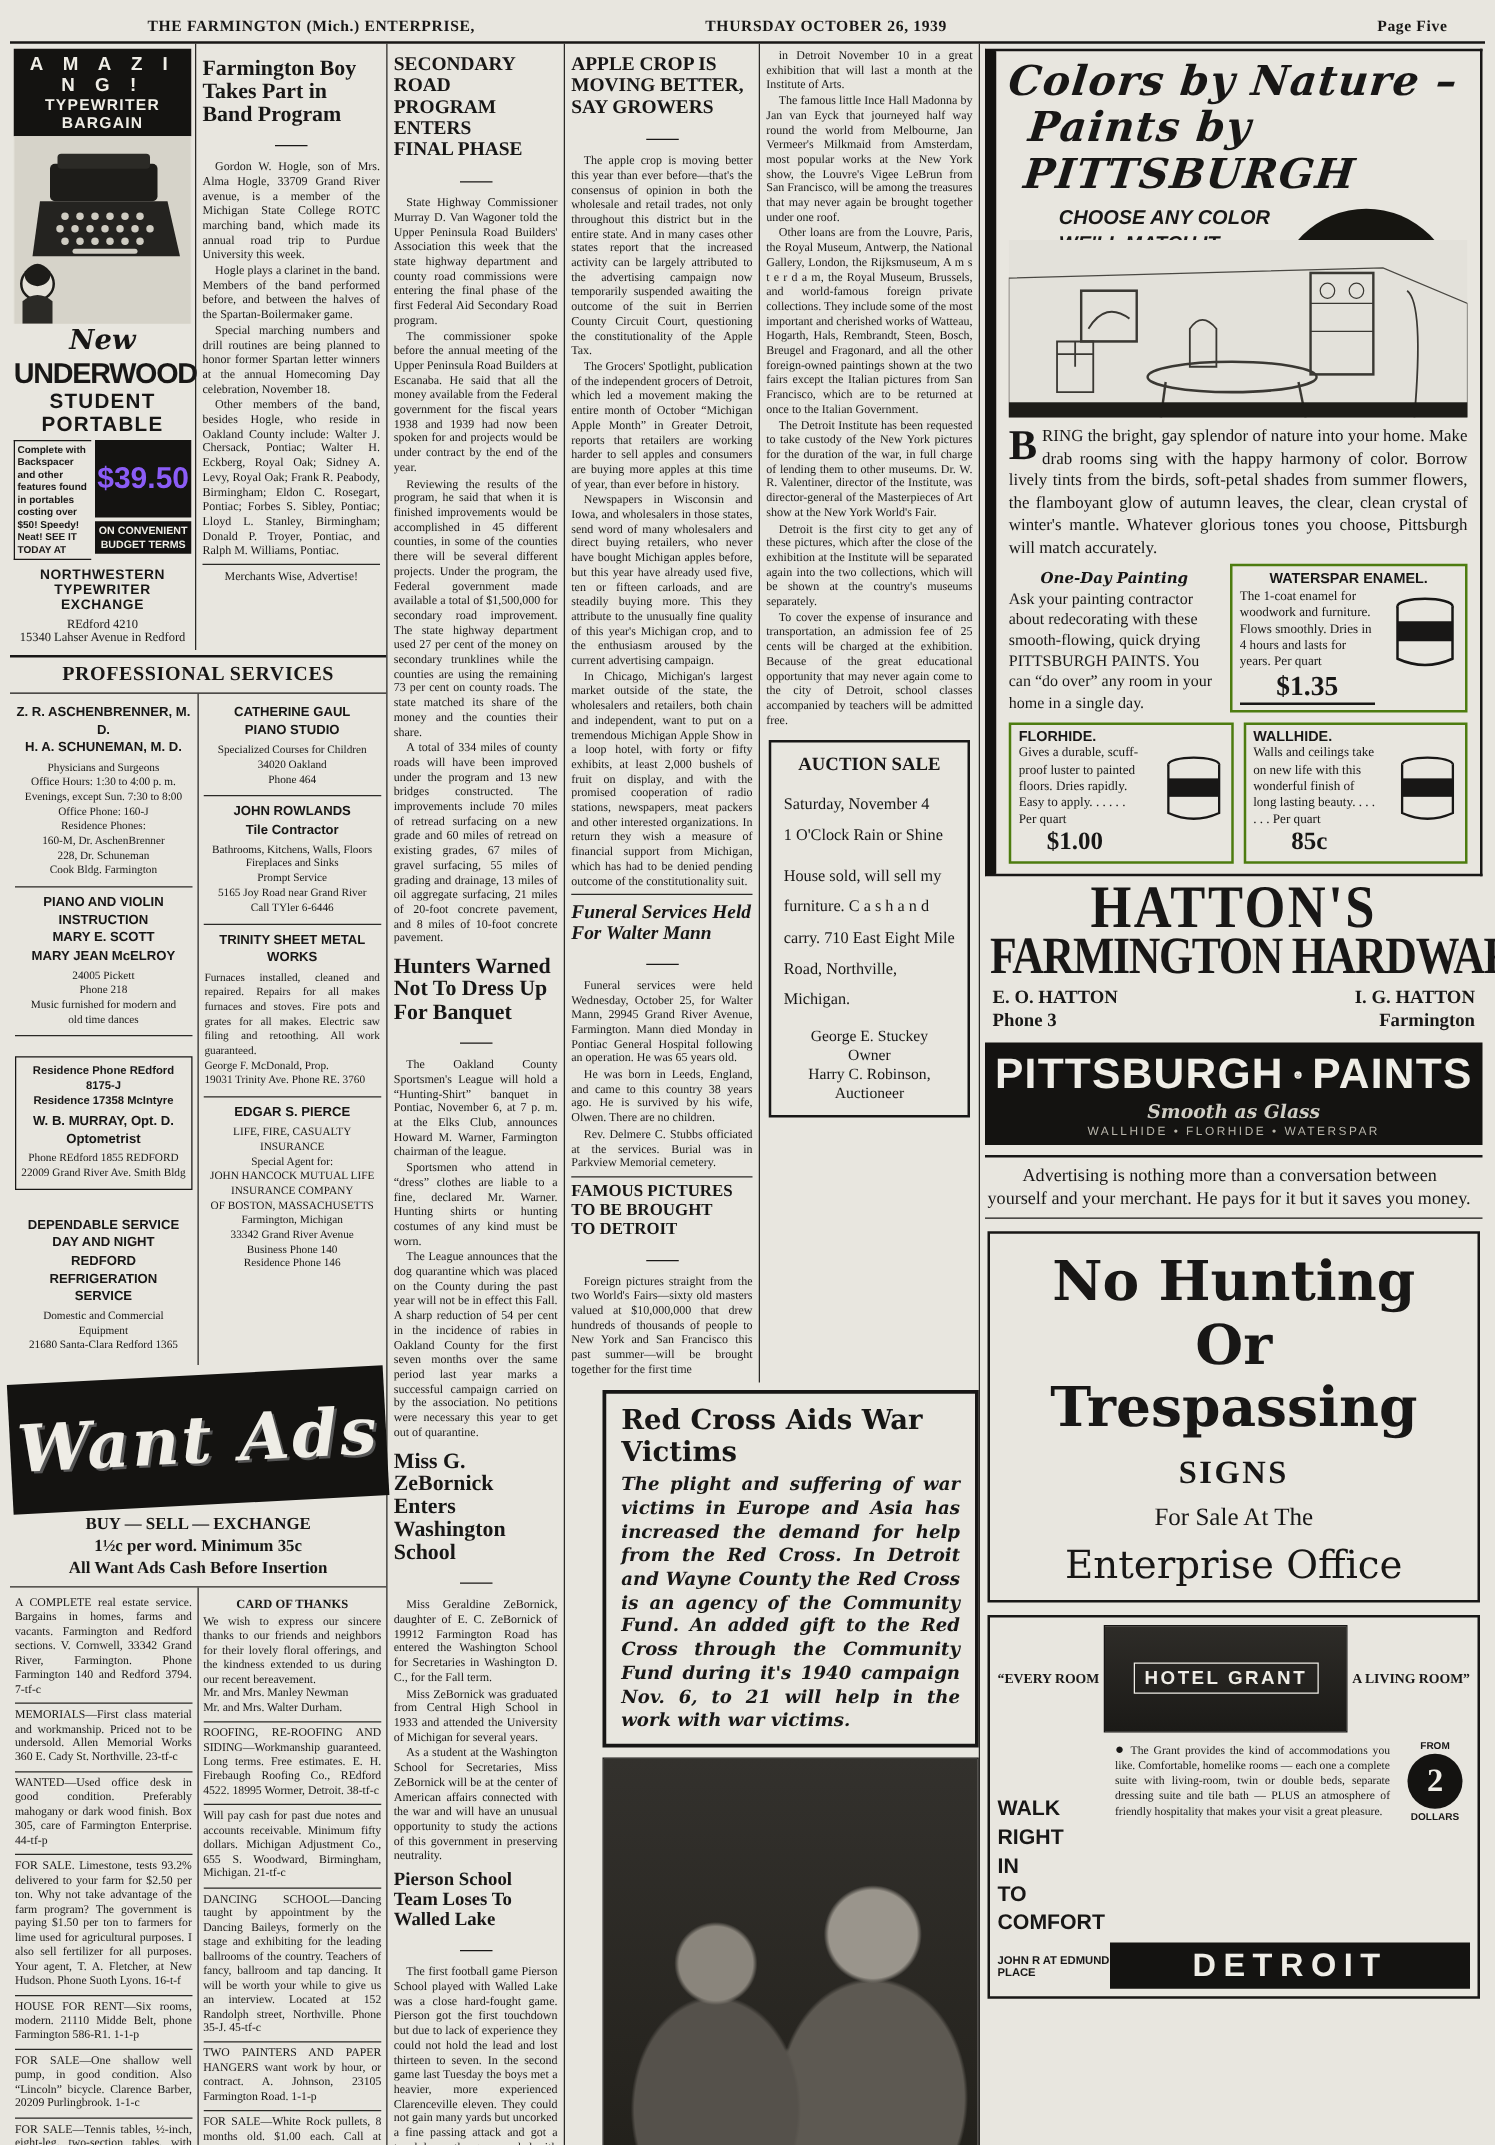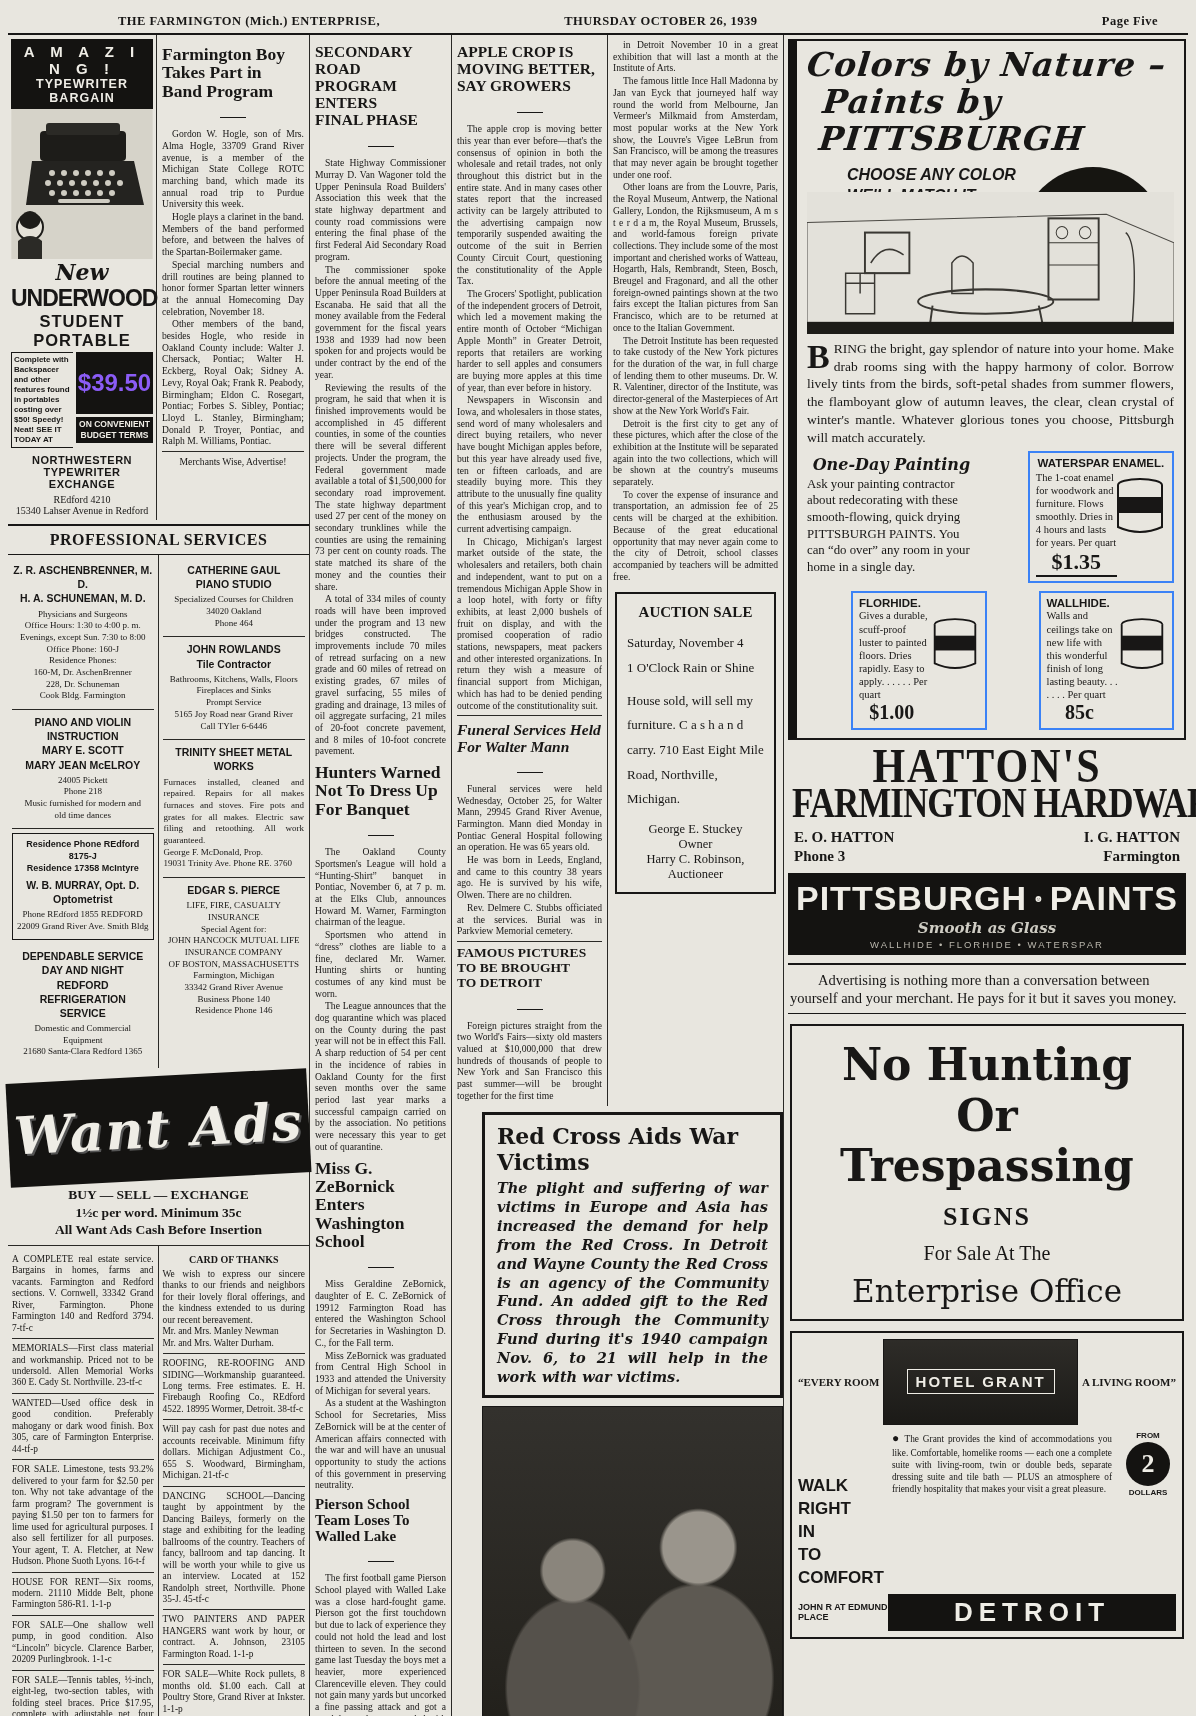--- a/index.html
+++ b/index.html
@@ -52,21 +52,21 @@
   .ps-head { text-align:center; font-weight:bold; font-size:16px; letter-spacing:.5px;
     border-top:2.5px solid #181716; border-bottom:1.6px solid #181716; padding:5px 0; margin:4px 0 0; }
   .ps-cols { display:flex; }
   .ps-col { width:50%; padding:3px 4px; }
   .ps-col:first-child { border-right:1.3px solid #2a2926; }
   .card { padding:5px 1px 7px; border-bottom:1.3px solid #2a2926; text-align:center; }
   .card:last-child { border-bottom:none; }
   .card .ttl { font-family:"Liberation Sans",sans-serif; font-weight:bold; font-size:10.5px; line-height:1.35; white-space:pre-line; }
   .card .bdy { font-size:9px; line-height:1.3; margin-top:3px; white-space:pre-line; }
   .card .pre { font-family:"Liberation Sans",sans-serif; font-weight:bold; font-size:9px; line-height:1.3; margin-bottom:3px; white-space:pre-line; }
-  .card.boxed { border:1.6px solid #181716; margin:4px 0; }
+  .card.boxed { border:1.6px solid #181716; margin:16px 0; }
   .card .just { text-align:justify; }
 
   
   .wa-banner { background:#141311; height:104px; margin:8px 0 6px; transform:rotate(-3deg);
     display:flex; align-items:center; justify-content:center; }
   .wa-banner span { color:#efede6; font-family:"DejaVu Serif",serif; font-style:italic; font-weight:bold;
     font-size:52px; text-shadow:2px 2px 0 #555; letter-spacing:2px; }
   .wa-terms { text-align:center; font-weight:bold; font-size:13.5px; line-height:1.3; white-space:pre-line; margin-bottom:6px; }
   .wa-cols { display:flex; border-top:1.3px solid #2a2926; }
   .wa-col { width:50%; padding:4px 4px; }
@@ -102,23 +102,23 @@
     font-size:33px; line-height:1.12; transform:skewX(-6deg); letter-spacing:1px; }
   .pitt .choose { font-family:"Liberation Sans",sans-serif; font-weight:bold; font-size:16px;
     margin:6px 0 2px 40px; line-height:1.35; white-space:pre-line; }
   .pitt-art { position:relative; height:170px; margin-top:4px;font-style:italic; }
   .pitt-room { position:absolute; left:0; top:28px; width:100%; height:142px; }
   .pitt-dove { position:absolute; right:6px; top:0; }
   .pitt-body { font-size:13.5px; line-height:1.32; text-align:justify; margin-top:6px; }
   .pitt-body .dropcap { float:left; font-size:34px; line-height:.85; font-weight:bold; padding:3px 4px 0 0; }
   .pitt-low { display:flex; gap:8px; margin-top:4px; }
   .pitt-one { width:46%; }
-  .oneday-t { font-family:"DejaVu Serif",serif; font-style:italic; font-weight:bold; font-size:16px; text-align:center; margin:4px 0 2px; }
+  .oneday-t { font-family:"DejaVu Serif",serif; font-style:italic; font-weight:bold; font-size:12px; text-align:center; margin:4px 0 2px; }
   .oneday-b { font-size:12.8px; line-height:1.3; }
-  .prod { border:2px solid #3b82f6; padding:4px 6px; position:relative;margin-left:44px; }
+  .prod { border:2px solid #4d7c0f; padding:4px 6px; position:relative; }
   .prod .pt { font-family:"Liberation Sans",sans-serif; font-weight:bold; font-size:11.5px; text-align:center; }
   .prod .pb { font-size:10.5px; line-height:1.25; width:62%; margin-top:2px; }
   .prod .price { font-weight:bold; font-size:22px; text-align:center; width:62%; border-bottom:2px solid #181716; }
   .prod svg { position:absolute; right:6px; top:24px; }
   .prod-row { display:flex; gap:8px; margin-top:8px; }
   .prod-row .prod { flex:1; }
   .prod-row .pb2 { font-size:10.5px; line-height:1.25; width:60%; }
   .prod-row .price2 { font-weight:bold; font-size:20px; width:55%; text-align:center; }
 
   .hattons { padding:8px 4px 2px; }

